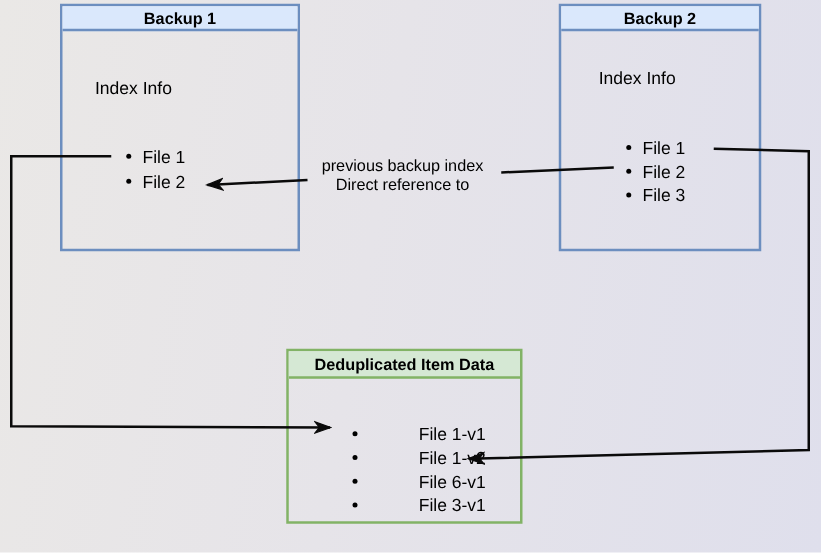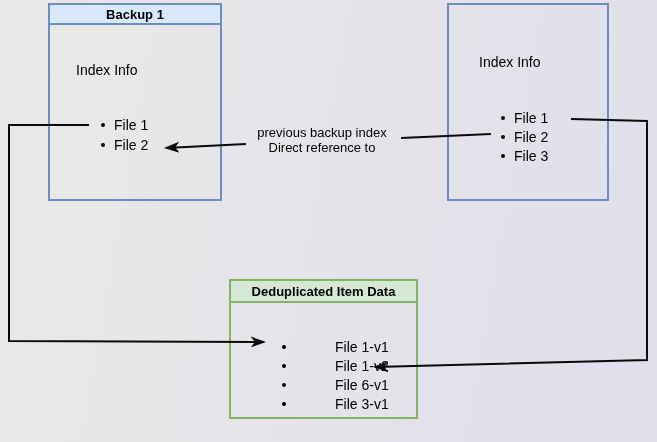--- a/index.html
+++ b/index.html
@@ -49,21 +49,21 @@
   .blue1 .li{height:20px;}
   .blue2 .li{height:19px;}
   .green .li{height:19px;gap:40px;}
   .dot{
     width:4px;height:4px;border-radius:50%;
     background:var(--text);
     margin-right:9px;flex:0 0 auto;
   }
 
   
-  #backup1{left:48px;top:3px;width:174px;height:198px;}
+  #backup1{left:48px;top:3px;width:192px;height:198px;}
   #backup1 .body-label{left:26px;top:57px;}
   #backup1 .list{left:51px;top:110px;}
 
   #backup2{left:447px;top:3px;width:162px;height:198px;}
   #backup2 .body-label{left:30px;top:49px;}
   #backup2 .list{left:52px;top:103px;}
 
   #dedup{left:229px;top:279px;width:189px;height:140px;}
   #dedup .list{left:51px;top:56px;}
 
@@ -100,20 +100,23 @@
         <span>File 1</span>
       </div>
       <div class="li">
         <span class="dot"></span>
         <span>File 2</span>
       </div>
     </div>
   </div>
 
   <div class="node blue blue2" id="backup2">
+    <div class="node-header">
+      <span>Backup 2</span>
+    </div>
     <div class="body-label">Index Info</div>
     <div class="list">
       <div class="li">
         <span class="dot"></span>
         <span>File 1</span>
       </div>
       <div class="li">
         <span class="dot"></span>
         <span>File 2</span>
       </div>

